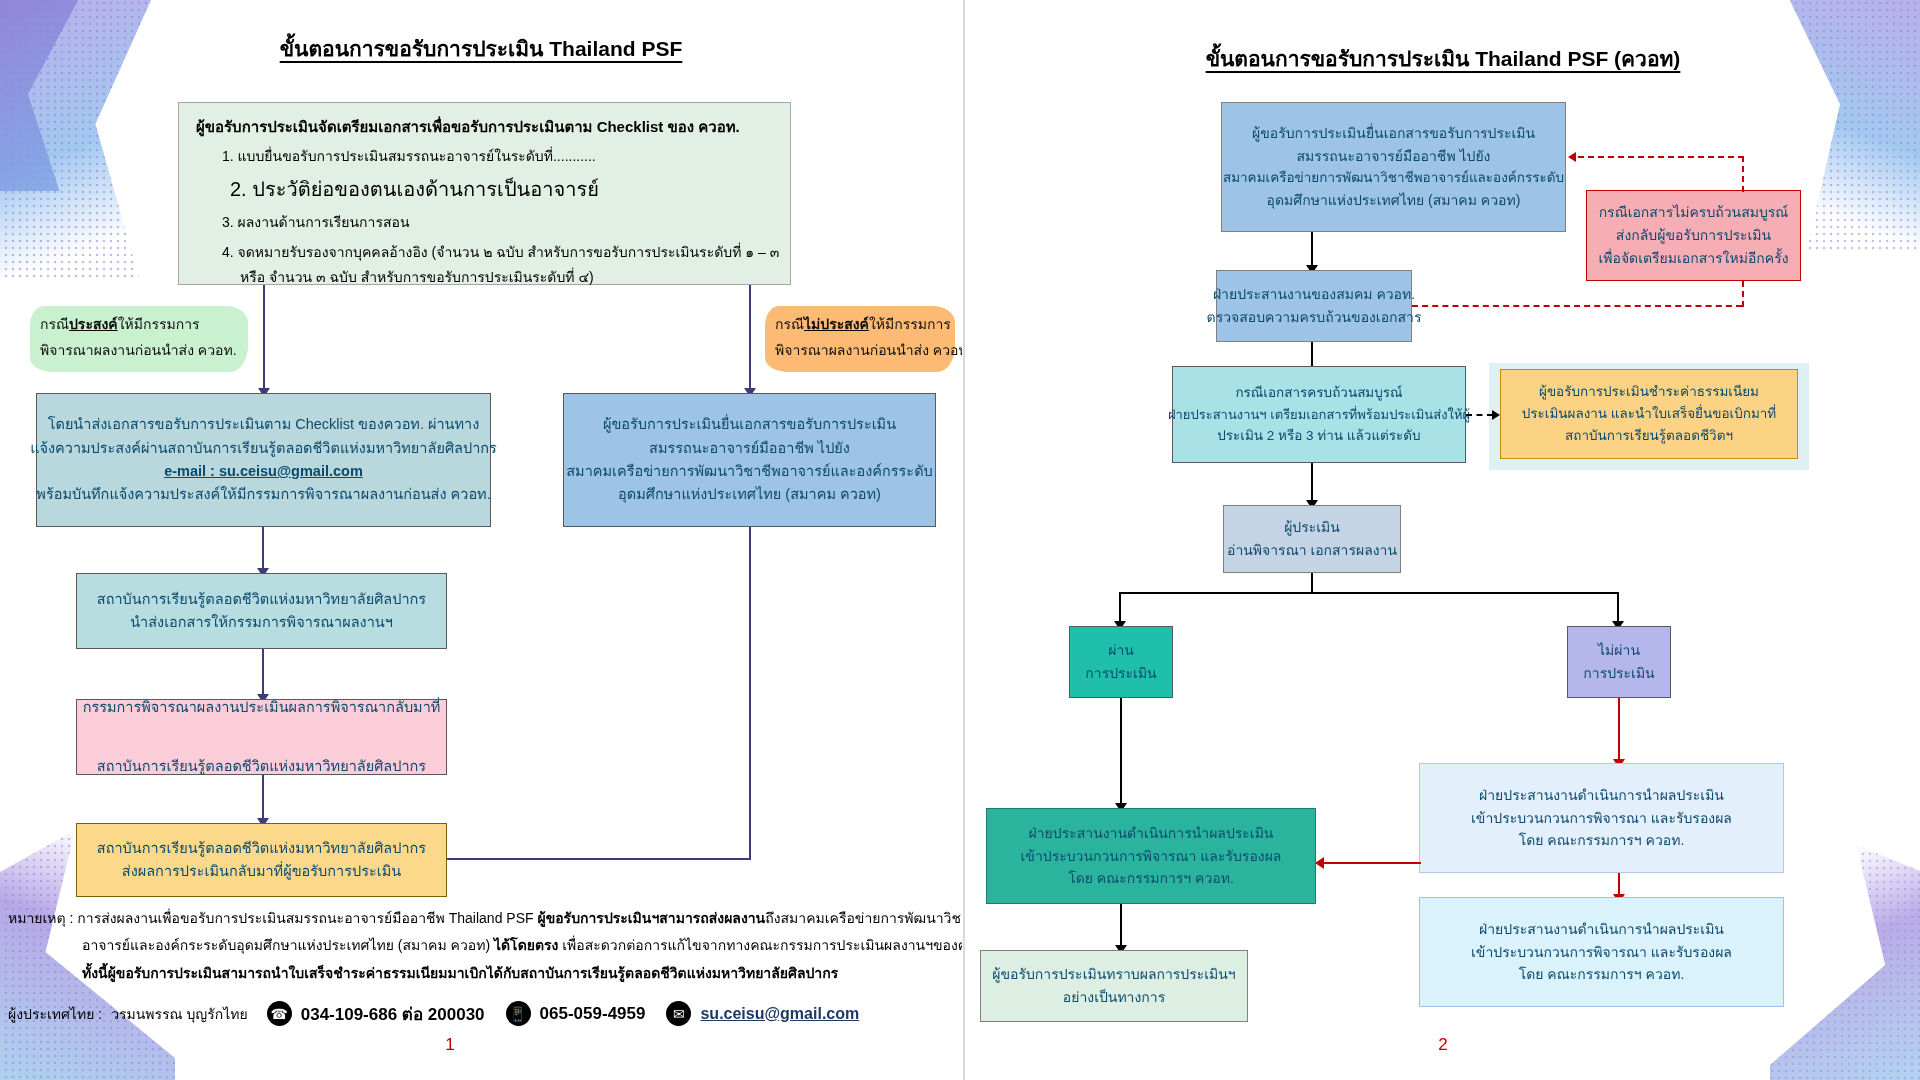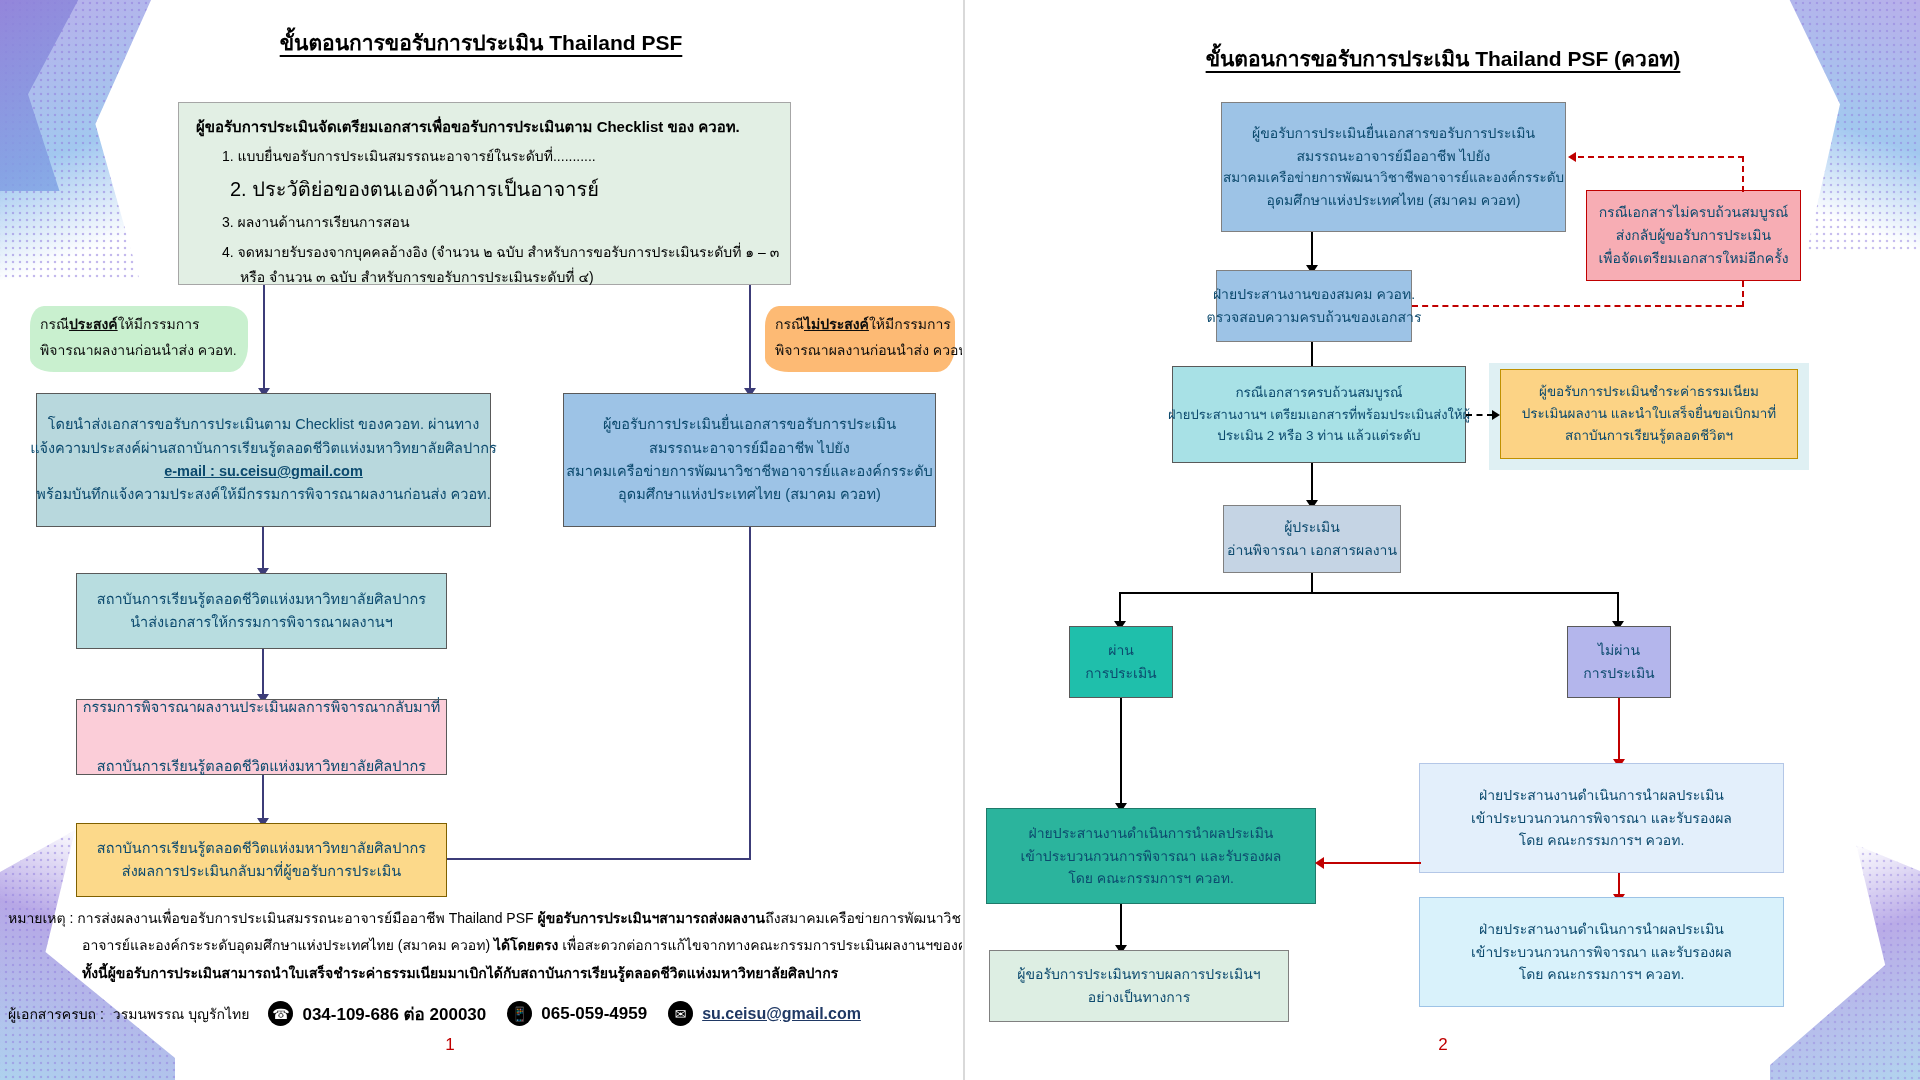--- a/index.html
+++ b/index.html
@@ -150,21 +150,21 @@
   .emailline { font-weight:bold; text-decoration:underline; }
 </style>
 </head>
 <body>
 
 <div class="slide" id="slide-left">
   <div class="deco deco-tl"></div>
   <div class="deco deco-tl2"></div>
   <div class="deco deco-bl"></div>
 
-  <div class="title" style="left:0; width:962px; top:26px;">ขั้นตอนการขอรับการประเมิน Thailand PSF</div>
+  <div class="title" style="left:0; width:962px; top:32px;">ขั้นตอนการขอรับการประเมิน Thailand PSF</div>
 
   <div style="position:absolute;left:178px;top:102px;width:613px;height:183px;background:#e2efe4;border:1px solid #a6a6a6;padding:13px 17px;">
     <div style="font-size:15px;font-weight:bold;line-height:1.5;white-space:nowrap;">ผู้ขอรับการประเมินจัดเตรียมเอกสารเพื่อขอรับการประเมินตาม Checklist ของ ควอท.</div>
     <div style="font-size:14px;line-height:1.55;margin:7px 0 0 26px;white-space:nowrap;">1. แบบยื่นขอรับการประเมินสมรรถนะอาจารย์ในระดับที่...........</div>
     <div style="font-size:20px;line-height:1.55;margin:7px 0 0 34px;white-space:nowrap;">2. ประวัติย่อของตนเองด้านการเป็นอาจารย์</div>
     <div style="font-size:14px;line-height:1.55;margin:7px 0 8px 26px;white-space:nowrap;">3. ผลงานด้านการเรียนการสอน</div>
     <div style="font-size:14px;line-height:1.55;margin:7px 0 0 26px;white-space:nowrap;">4. จดหมายรับรองจากบุคคลอ้างอิง (จำนวน ๒ ฉบับ สำหรับการขอรับการประเมินระดับที่ ๑ – ๓</div>
     <div style="font-size:14px;line-height:1.55;margin:3px 0 0 44px;white-space:nowrap;">หรือ จำนวน ๓ ฉบับ สำหรับการขอรับการประเมินระดับที่ ๔)</div>
   </div>
 
@@ -234,21 +234,21 @@
       <span>หมายเหตุ :</span>
       <span>การส่งผลงานเพื่อขอรับการประเมินสมรรถนะอาจารย์มืออาชีพ Thailand PSF </span><span class="b">ผู้ขอรับการประเมินฯสามารถส่งผลงาน</span><span>ถึงสมาคมเครือข่ายการพัฒนาวิชาชีพ</span>
     </div>
     <div class="row" style="padding-left:74px;">
       <span>อาจารย์และองค์กระระดับอุดมศึกษาแห่งประเทศไทย (สมาคม ควอท) </span><span class="b">ได้โดยตรง</span><span> เพื่อสะดวกต่อการแก้ไขจากทางคณะกรรมการประเมินผลงานฯของควอท.</span>
     </div>
     <div class="row b" style="padding-left:74px;">ทั้งนี้ผู้ขอรับการประเมินสามารถนำใบเสร็จชำระค่าธรรมเนียมมาเบิกได้กับสถาบันการเรียนรู้ตลอดชีวิตแห่งมหาวิทยาลัยศิลปากร</div>
   </div>
 
   <div class="contact" style="left:8px;top:1000px;">
-    <span class="lbl">ผู้เอกสารครบถ :</span>
+    <span class="lbl">ผู้งประเทศไทย :</span>
     <span class="lbl" style="margin-right:10px;">วรมนพรรณ บุญรักไทย</span>
     <span class="cicon">☎</span>
     <span class="num" style="margin-right:12px;">034-109-686 ต่อ 200030</span>
     <span class="cicon">📱</span>
     <span class="num" style="margin-right:12px;">065-059-4959</span>
     <span class="cicon">✉</span>
     <span class="mail">su.ceisu@gmail.com</span>
   </div>
 
   <div class="pagenum" style="left:0;width:900px;text-align:center;top:1035px;">1</div>
@@ -358,19 +358,19 @@
     <span class="ln">เข้าประบวนกวนการพิจารณา และรับรองผล</span>
     <span class="ln">โดย คณะกรรมการฯ ควอท.</span>
   </div>
 
   <div class="hline r-line" style="left:358px;top:862px;width:97px;height:2px;"></div>
   <div class="arrowhead ah-left r-head-left" style="left:349px;top:857px;"></div>
 
   <div class="vline k-line" style="left:154px;top:904px;width:2px;height:44px;"></div>
   <div class="arrowhead ah-down k-head" style="left:149px;top:945px;"></div>
 
-  <div class="node" style="left:23px;top:950px;width:300px;height:72px;background:#ddeee3;border:1px solid #808080;font-size:14px;">
+  <div class="node" style="left:14px;top:950px;width:268px;height:72px;background:#ddeee3;border:1px solid #808080;font-size:14px;">
     <span class="ln">ผู้ขอรับการประเมินทราบผลการประเมินฯ</span>
     <span class="ln">อย่างเป็นทางการ</span>
   </div>
 
   <div class="pagenum" style="left:0;width:954px;text-align:center;top:1035px;">2</div>
 </div>
 
 </body></html>

